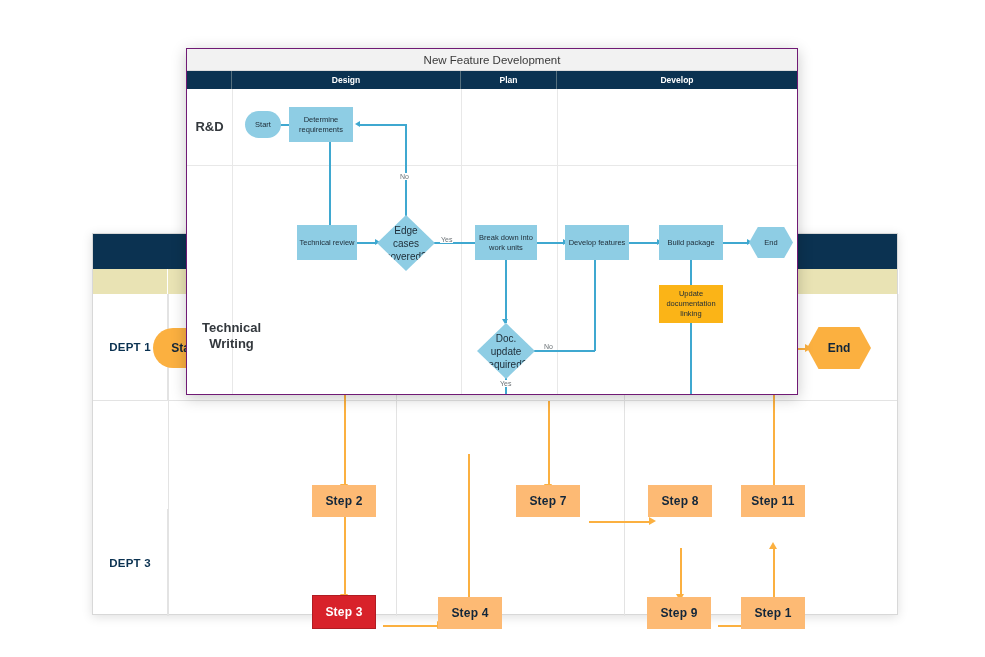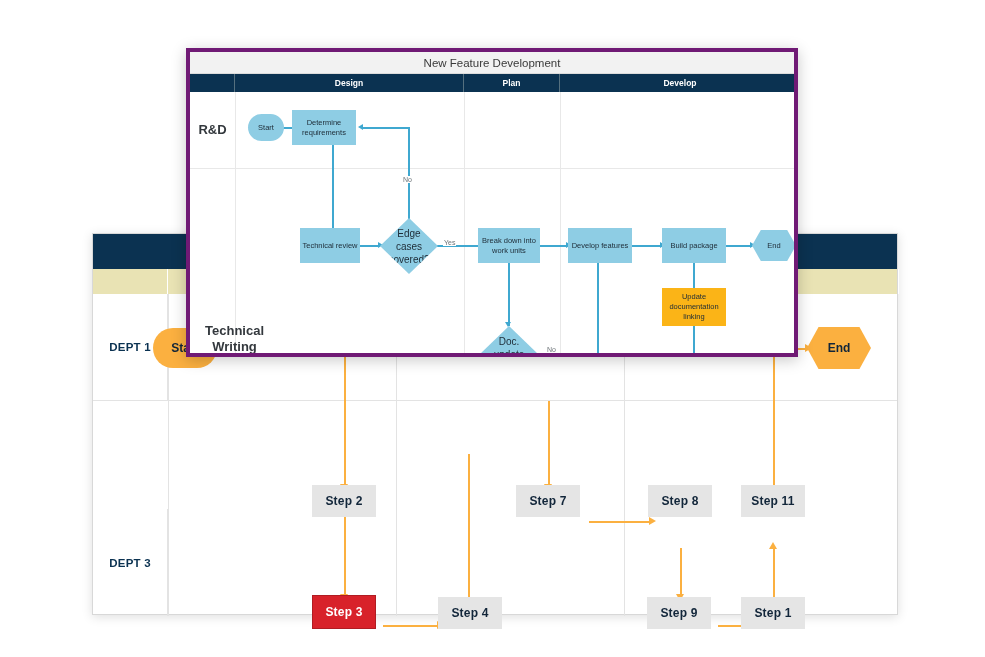--- a/index.html
+++ b/index.html
@@ -57,21 +57,21 @@
     border-right: 1px solid #e3e3e3;
   }
   .bg-vline {
     position: absolute; top: 0; height: 100%;
     width: 1px; background: #e3e3e3;
   }
 
   
   .step-box {
     position: absolute;
-    background: #e5e5e5;
+    background: #fdba74;
     display: flex; align-items: center; justify-content: center;
     font-size: 12px; font-weight: bold; color: #12263a;
     letter-spacing: 0.2px;
   }
   .step-box.red {
     background: #d8222a;
     border: 1px solid #b01c22;
     color: #ffffff;
   }
   .step-pill {
@@ -108,23 +108,23 @@
     position: absolute; width: 0; height: 0;
     border-top: 4.5px solid transparent;
     border-bottom: 4.5px solid transparent;
     border-left: 7px solid #fbb040;
   }
 
   
   #fg-panel {
     position: absolute;
     left: 186px; top: 48px;
-    width: 612px; height: 309px;
+    width: 612px; height: 347px;
     background: #ffffff;
-    border: 4px solid #701a75;
+    border: 1px solid #701a75;
     box-shadow: 0 3px 14px rgba(0,0,0,0.22);
     overflow: hidden;
   }
   #fg-titlebar {
     position: absolute; left: 0; top: 0;
     width: 100%; height: 22px;
     background: #f2f2f2;
     border-bottom: 1px solid #dcdcdc;
     display: flex; align-items: center; justify-content: center;
     font-size: 11.5px; color: #3a3a3a;

